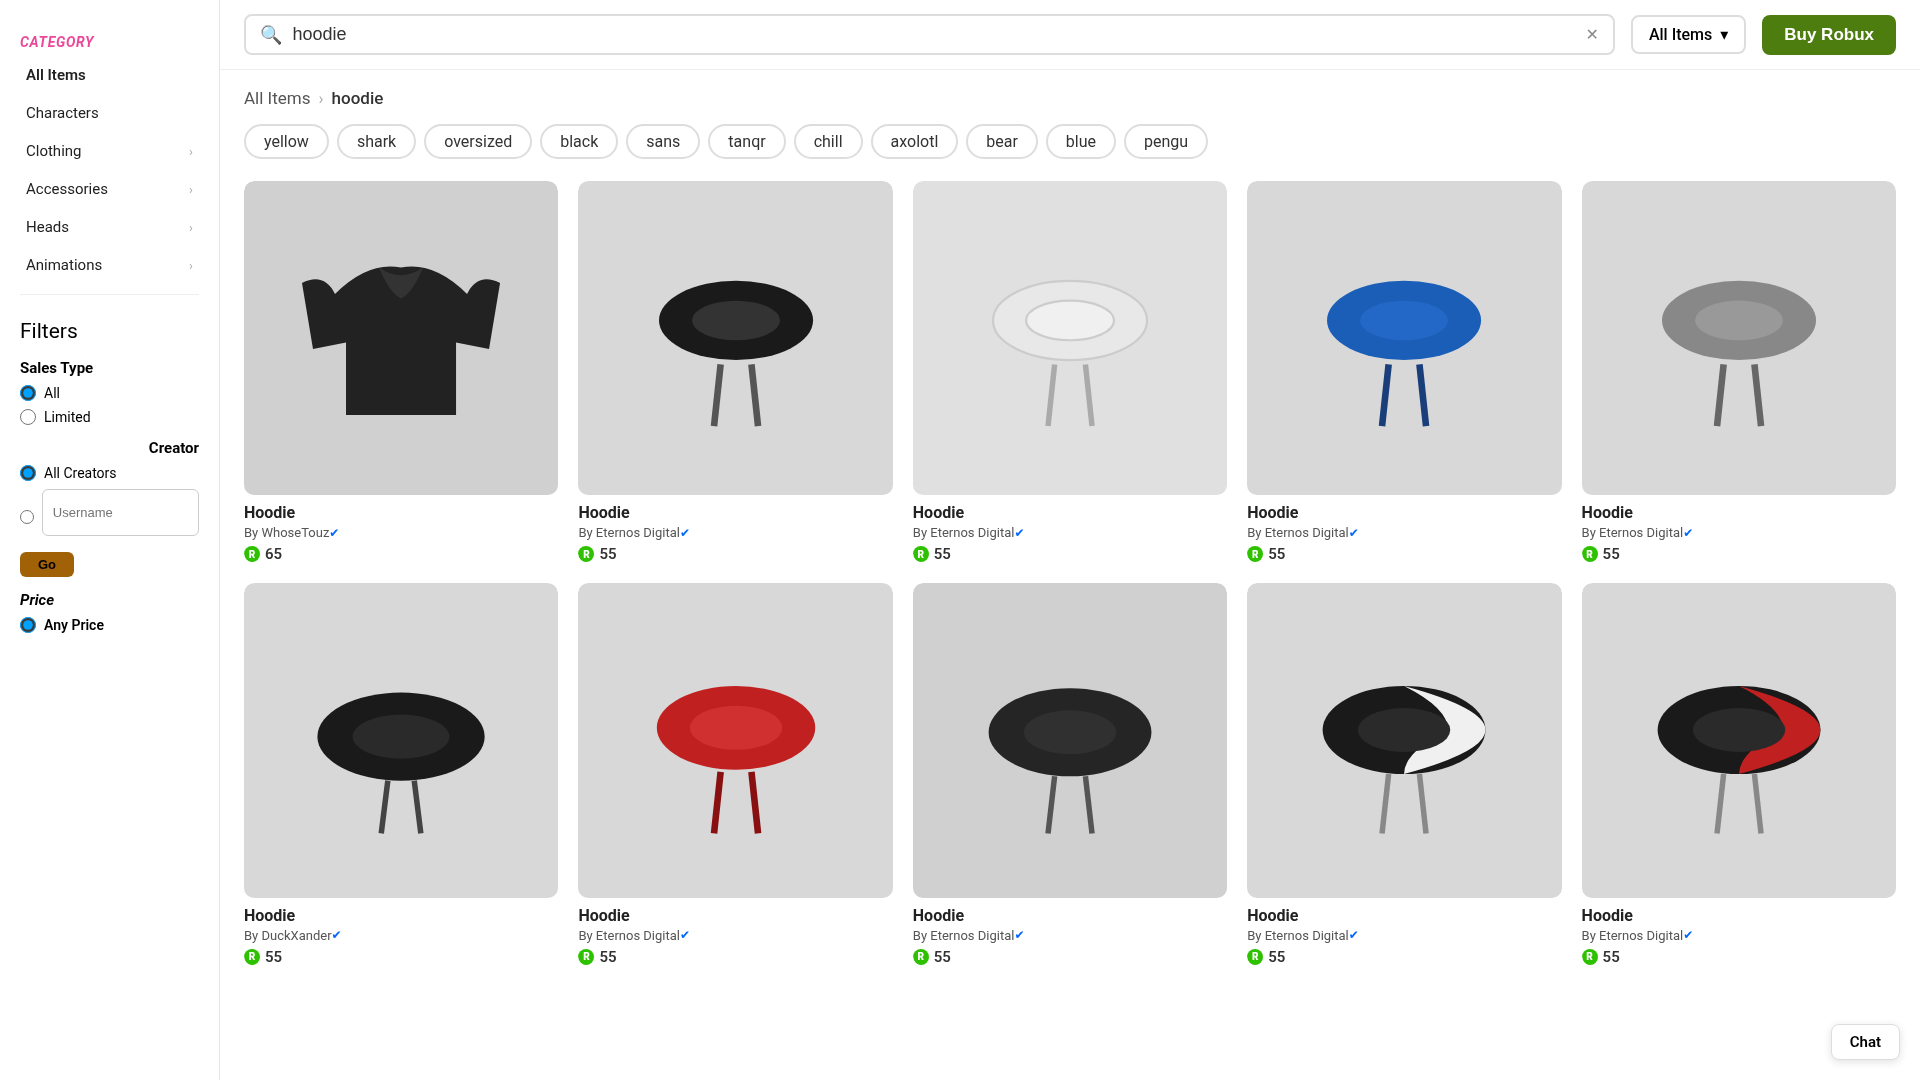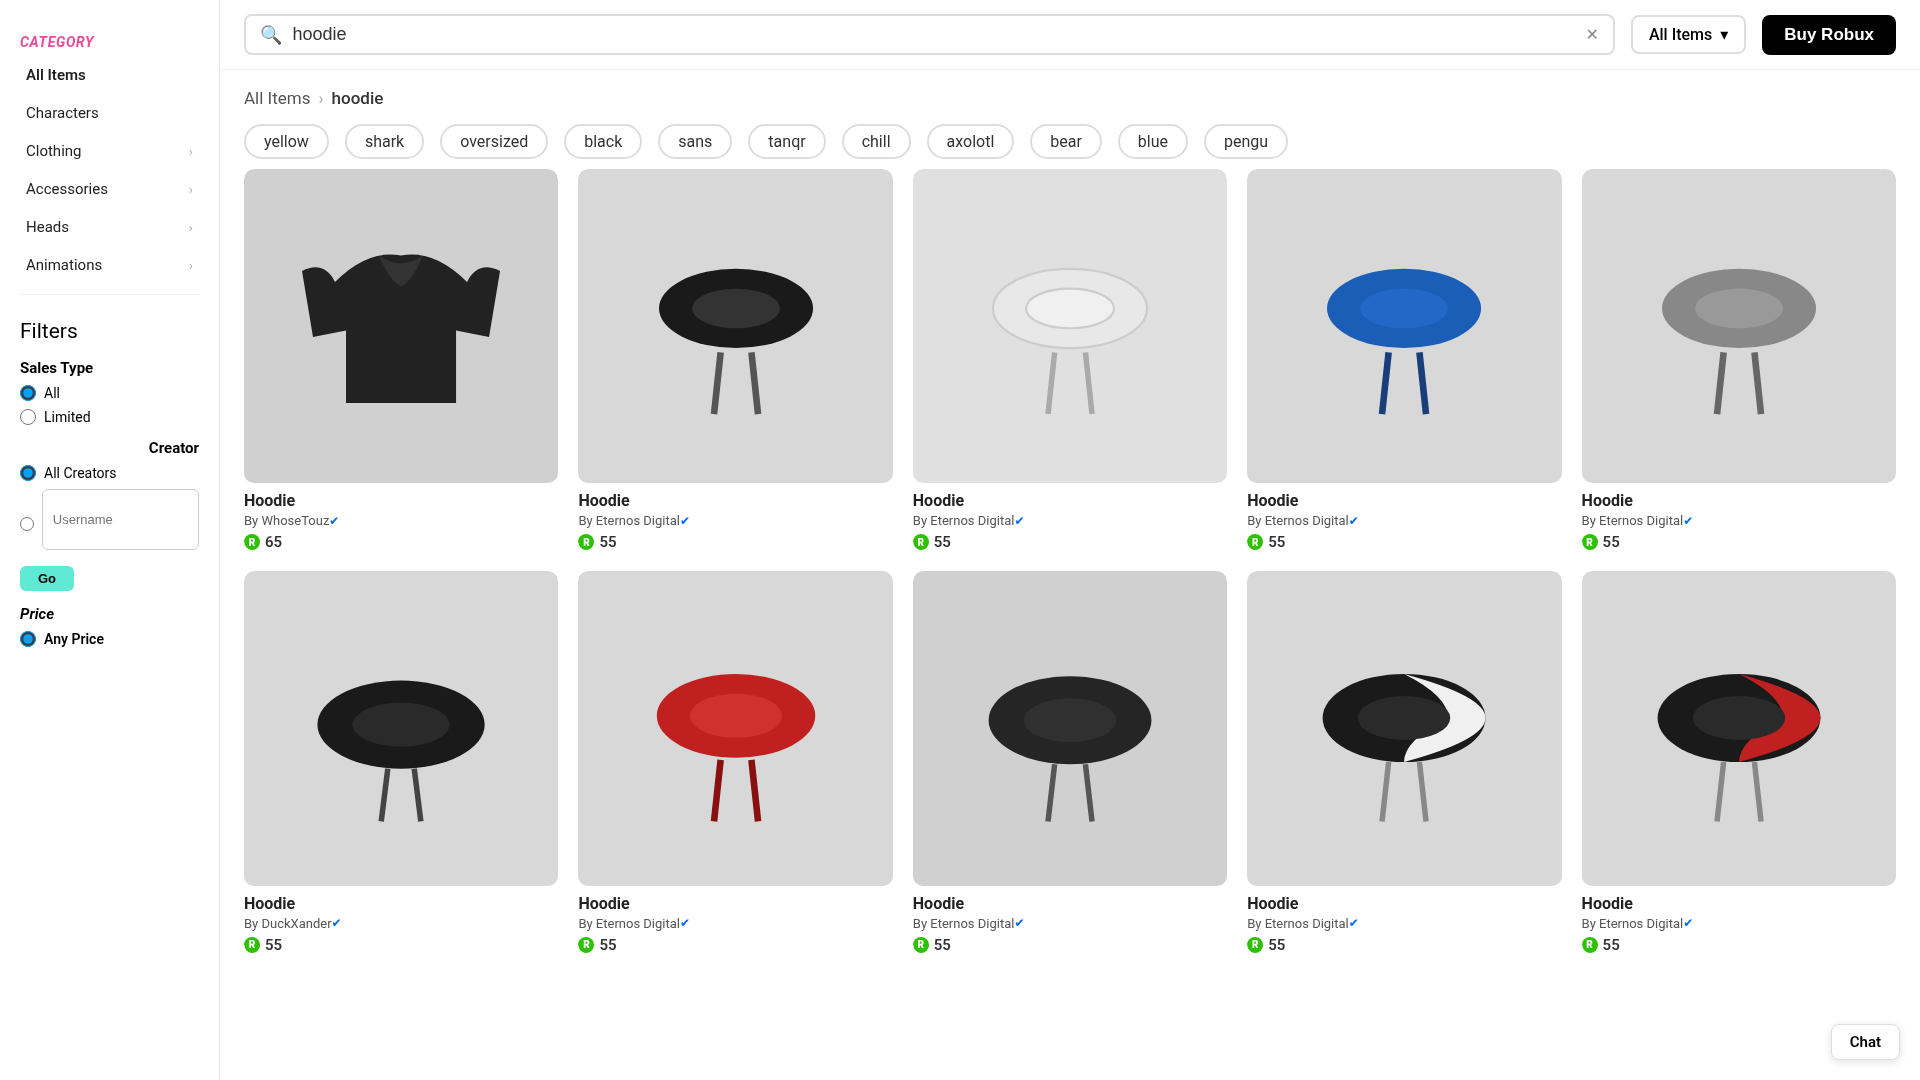--- a/index.html
+++ b/index.html
@@ -42,23 +42,23 @@
     .sidebar-item.active { font-weight: 600; }
     .sidebar-item .chevron { color: #aaa; font-size: 13px; }
 
     .sidebar-divider { height: 1px; background: #eee; margin: 10px 20px; }
 
     .sidebar-filter-section { padding: 14px 20px 6px 20px; }
     .filter-title { font-size: 21px; font-weight: 400; margin-bottom: 16px; }
     .filter-subtitle { font-size: 15px; font-weight: 700; margin-bottom: 8px; }
     .radio-option { display: flex; align-items: center; gap: 8px; margin-bottom: 8px; font-size: 14px; cursor: pointer; }
     .radio-option input[type="radio"] { accent-color: #00a2ff; width: 16px; height: 16px; }
-    .creator-input { width: 100%; border: 1px solid #ccc; border-radius: 6px; padding: 22px 10px; font-size: 13px; margin-bottom: 8px; color: #bbb; }
+    .creator-input { width: 100%; border: 1px solid #ccc; border-radius: 6px; padding: 15px 10px; font-size: 13px; margin-bottom: 8px; color: #bbb; }
     .go-btn {
-      background: #5eead4;
+      background: #a16207;
       border: none;
       border-radius: 6px;
       padding: 5px 18px;
       font-size: 13px;
       font-weight: 600;
       cursor: pointer;
     }
     .price-any { font-size: 14px; font-weight: 600; }
 
     
@@ -103,21 +103,21 @@
       border: 2px solid #ddd;
       border-radius: 8px;
       padding: 8px 16px;
       font-size: 16px;
       font-weight: 500;
       cursor: pointer;
       background: #fff;
       white-space: nowrap;
     }
     .buy-robux-btn {
-      background: #000000;
+      background: #4d7c0f;
       color: #fff;
       border: none;
       border-radius: 8px;
       padding: 10px 22px;
       font-size: 17px;
       font-weight: 700;
       cursor: pointer;
       white-space: nowrap;
     }
 
@@ -136,22 +136,22 @@
       font-size: 17px;
       margin-bottom: 16px;
     }
     .breadcrumb-link { color: #555; cursor: pointer; }
     .breadcrumb-arrow { color: #aaa; }
     .breadcrumb-current { color: #333; font-weight: 500; }
 
     
     .tags-row {
       display: flex;
-      gap: 16px;
-      margin-bottom: 10px;
+      gap: 8px;
+      margin-bottom: 22px;
       flex-wrap: nowrap;
       overflow: hidden;
     }
     .tag {
       border: 2px solid #ddd;
       border-radius: 20px;
       padding: 6px 18px;
       font-size: 16px;
       color: #333;
       cursor: pointer;

